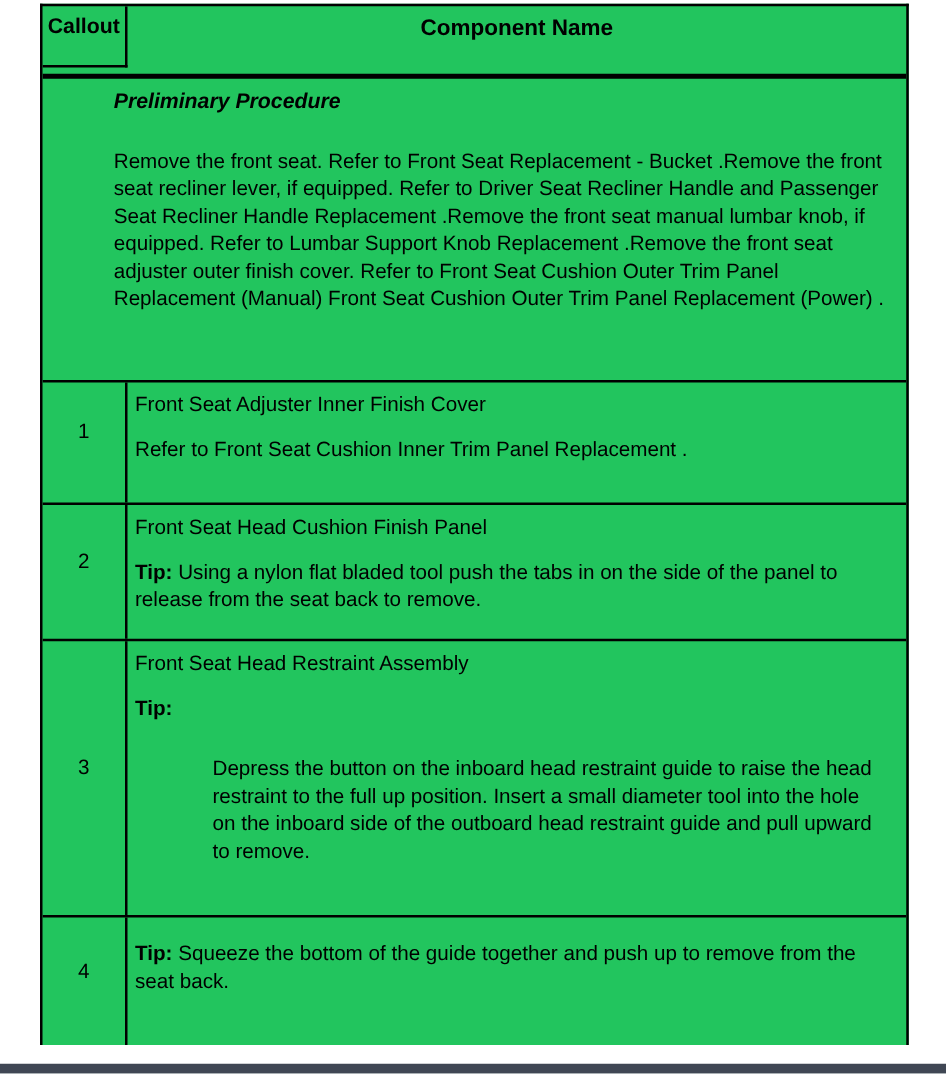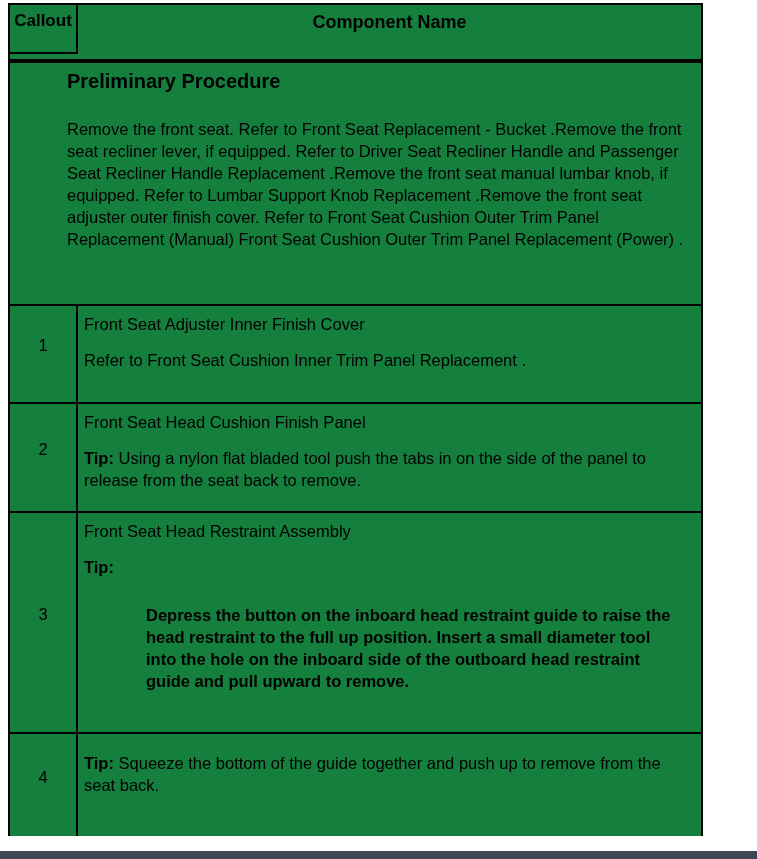--- a/index.html
+++ b/index.html
@@ -19,28 +19,28 @@
   .page {
     position: relative;
     width: 757px;
     height: 859px;
     background: #ffffff;
     overflow: hidden;
   }
 
   .tbl {
     position: absolute;
-    left: 8px;
+    left: 32px;
     top: 3px;
     width: 695px;
     height: 833px;
     border: 2px solid #000;
     border-bottom: none;
     overflow: hidden;
-    background: #15803d;
+    background: #22c55e;
   }
 
   
   .hdr {
     position: relative;
     height: 58px;
     border-bottom: 4px solid #000;
   }
   .callout-hd {
     position: absolute;
@@ -66,22 +66,23 @@
   }
 
   
   .prelim {
     height: 243px;
     border-bottom: 2px solid #000;
     padding: 7px 14px 0 57px;
   }
   .prelim-title {
     font-weight: bold;
-    font-size: 20px;
+    font-size: 17px;
     margin: 0;
+    font-style: italic;
   }
   .prelim-body { margin: 26px 0 0 0; }
 
   
   .row {
     display: flex;
     border-bottom: 2px solid #000;
   }
   .r1 { height: 98px; }
   .r2 { height: 109px; }
@@ -98,21 +99,21 @@
   }
   .cc {
     flex: 1;
     padding: 4px 12px 0 6px;
     overflow: hidden;
   }
   p { margin: 0; }
   .nm { margin-top: 3px; }
   .gap { margin-top: 14px; }
   .b { font-weight: bold; }
-  .indent { margin: 26px 8px 0 62px; font-weight: bold; }
+  .indent { margin: 26px 8px 0 62px; }
 
   .bottom-bar {
     position: absolute;
     left: 0;
     bottom: 0;
     width: 757px;
     height: 8px;
     background: #404754;
   }
 </style>

